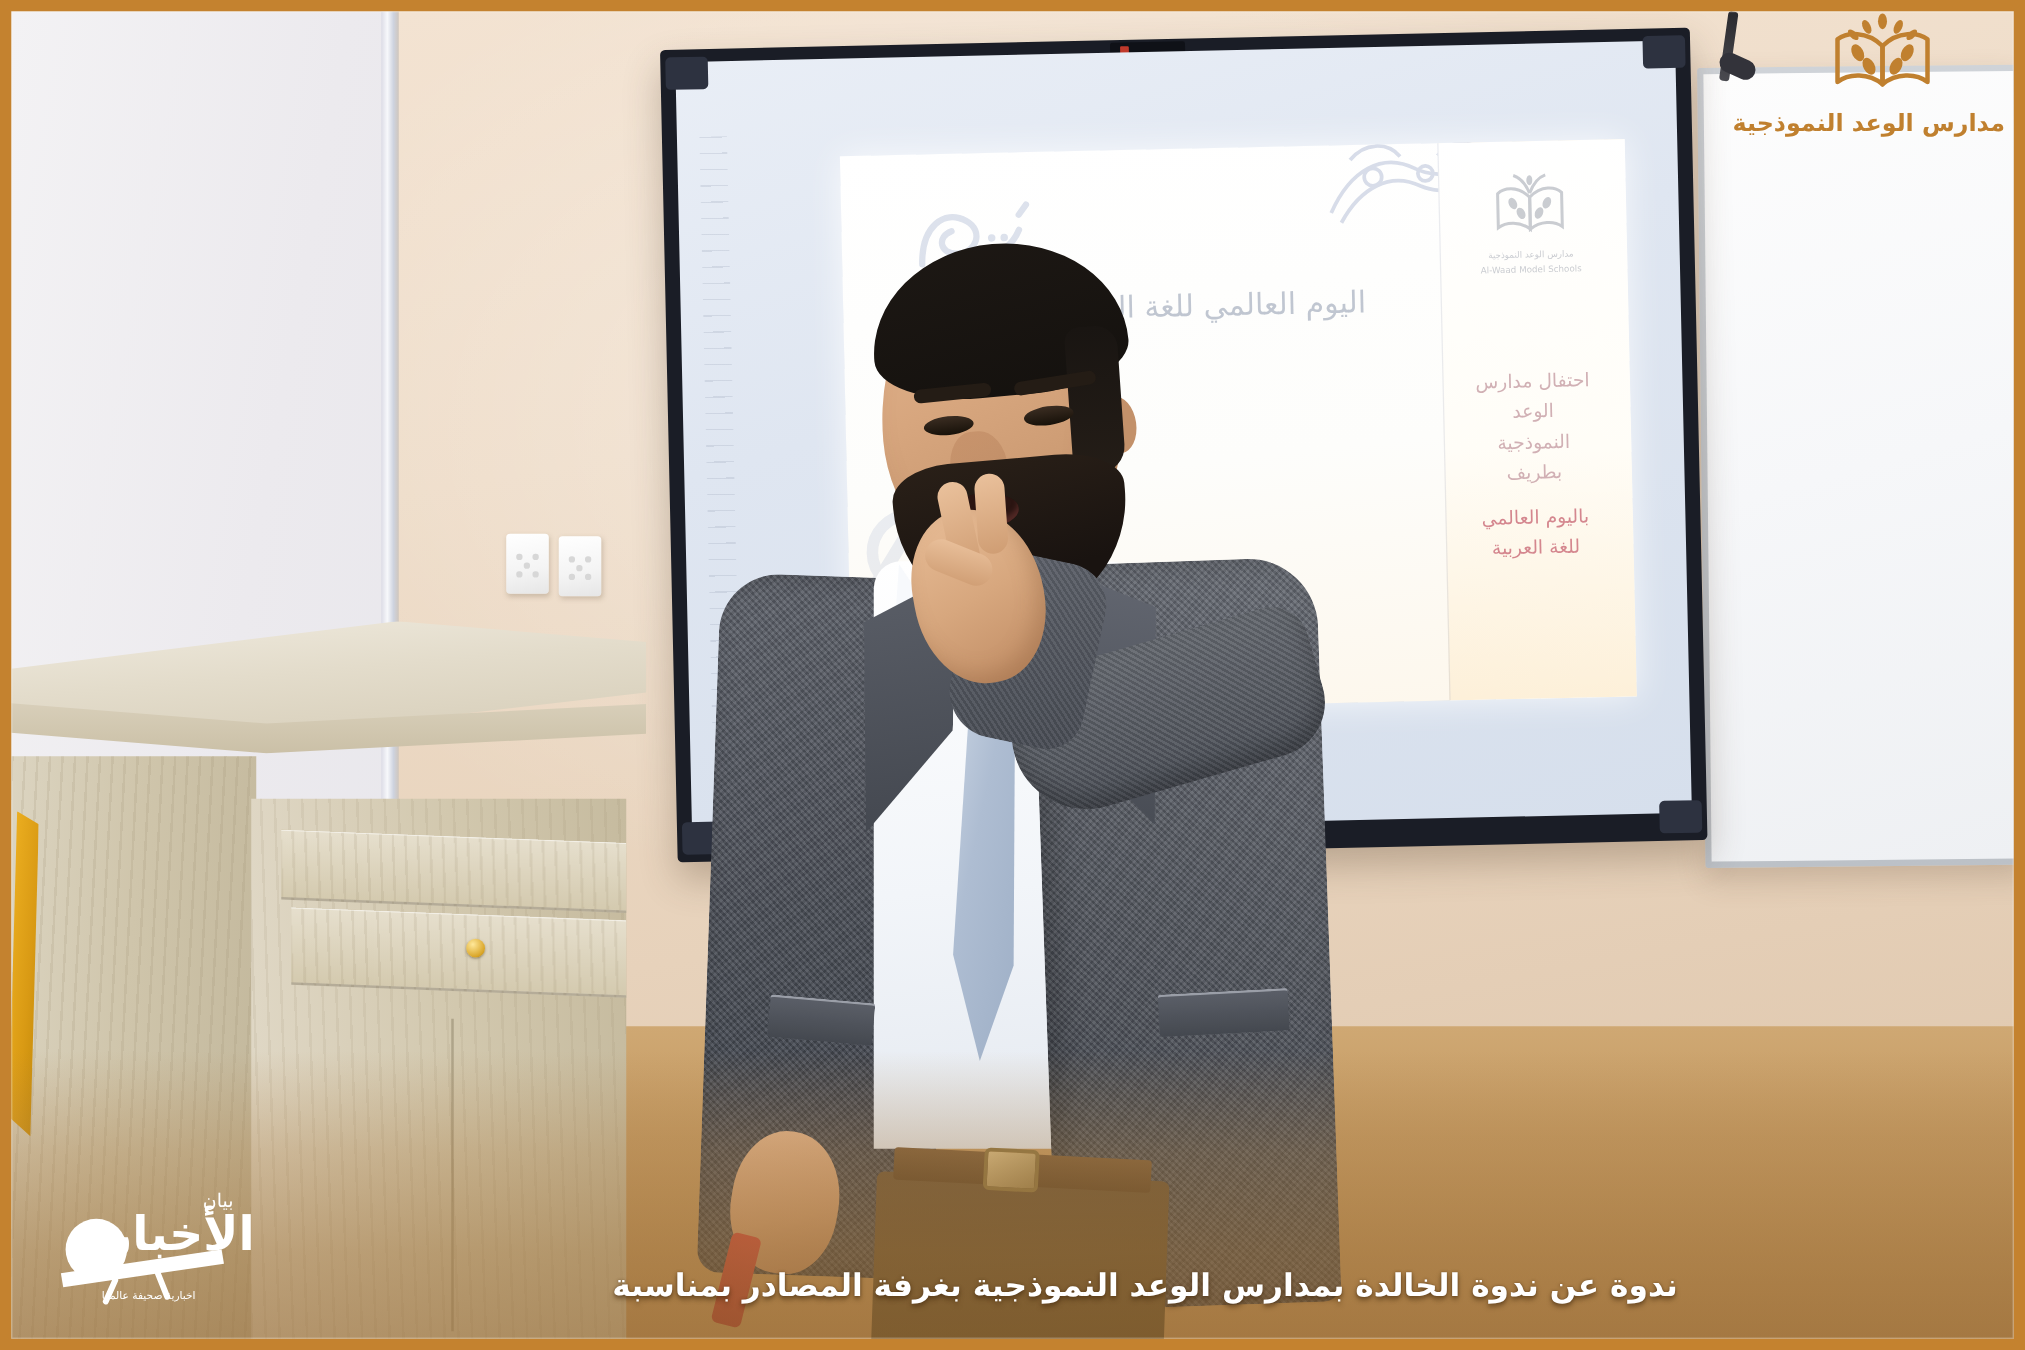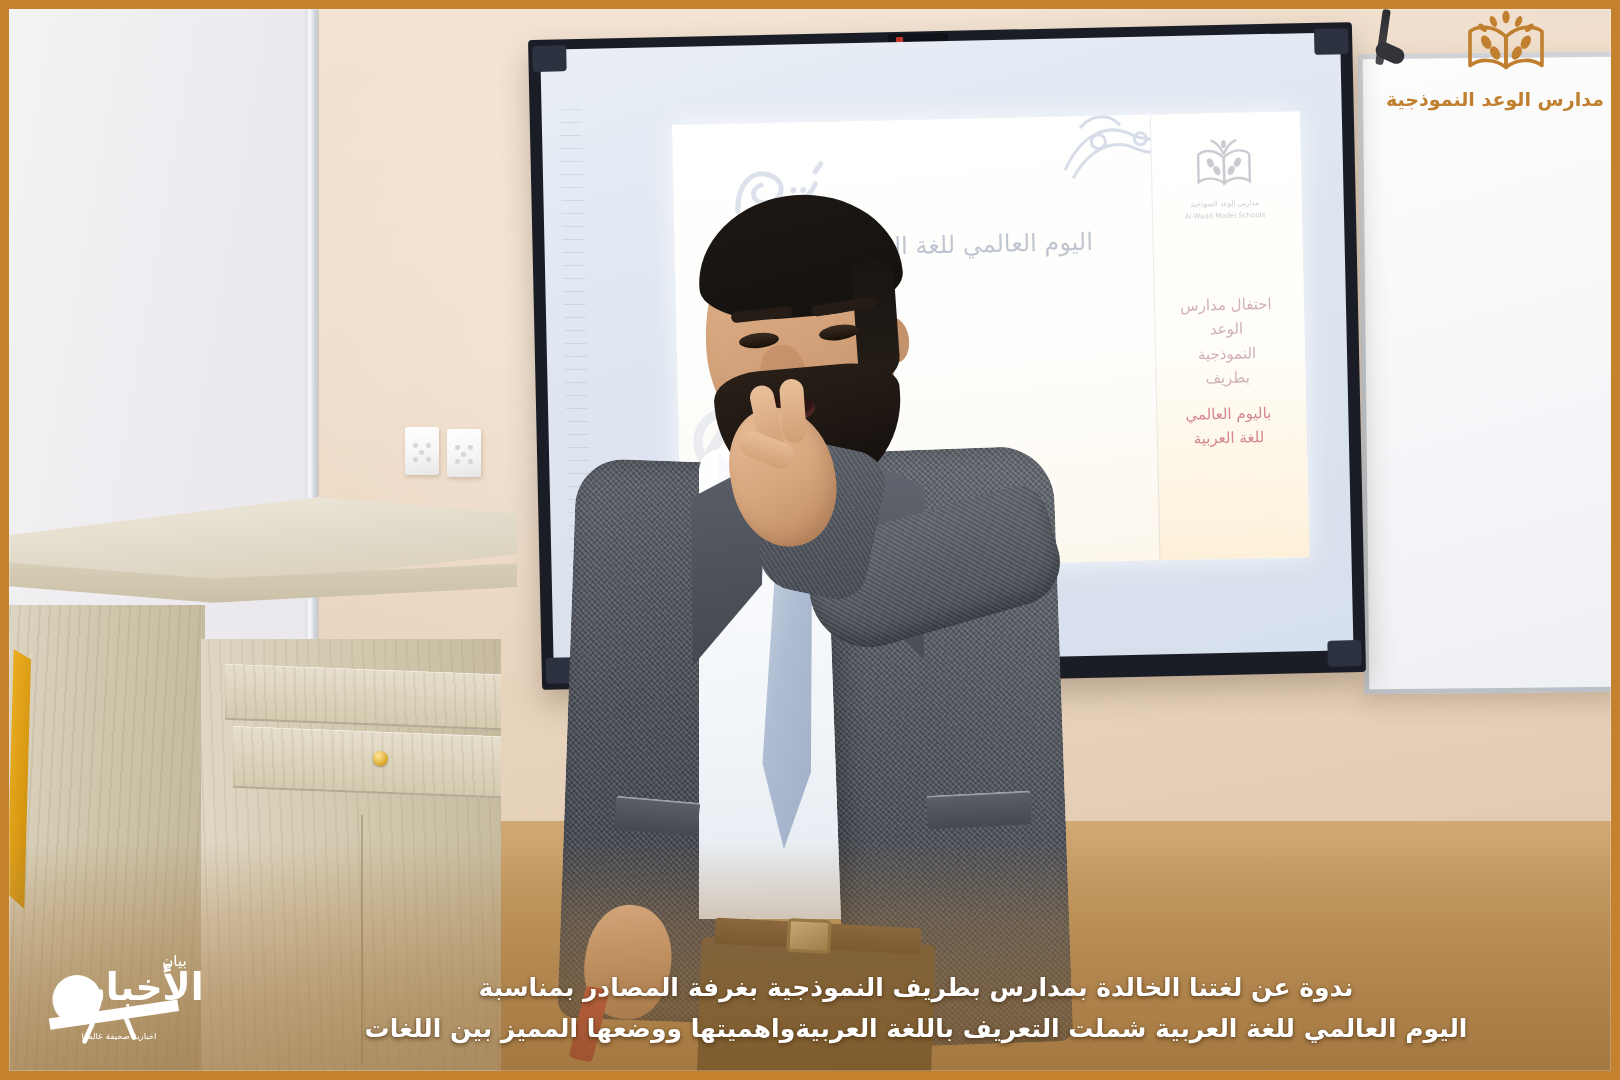--- a/index.html
+++ b/index.html
@@ -625,22 +625,21 @@
       <div class="finger" id="fg-2"></div>
       <div class="finger" id="fg-thumb"></div>
 
       <div class="left-hand"></div>
       <div class="marker"></div>
     </div>
 
     <div class="caption-gradient"></div>
 
     <div class="caption">
-      <span>ندوة عن لغتنا الخالدة بمدارس بطريف النموذجية بغرفة المصادر بمناسبة</span>
-      <span class="l2">اليوم العالمي للغة العربية شملت التعريف باللغة العربيةواهميتها ووضعها المميز بين اللغات</span>
+      <span>ندوة عن ندوة الخالدة بمدارس الوعد النموذجية بغرفة المصادر بمناسبة</span>
     </div>
 
     <div class="watermark">
       <svg viewBox="0 0 200 110" width="190" height="104">
         <text x="160" y="26" font-size="16" fill="#ffffff" text-anchor="end" font-family="DejaVu Sans, sans-serif">بيان</text>
         <text x="178" y="62" font-size="40" font-weight="bold" fill="#ffffff" text-anchor="end" font-family="DejaVu Sans, sans-serif">الأخبار</text>
         <circle cx="44" cy="62" r="26" fill="#ffffff"></circle>
         <path d="M14 82 L150 62 L152 74 L16 94 Z" fill="#ffffff"></path>
         <path d="M60 88 L52 106 M96 82 L104 102" stroke="#ffffff" stroke-width="5" stroke-linecap="round"></path>
         <text x="128" y="104" font-size="9" fill="#ffffff" text-anchor="end" font-family="DejaVu Sans, sans-serif">اخبارية صحيفة عالمها</text>

